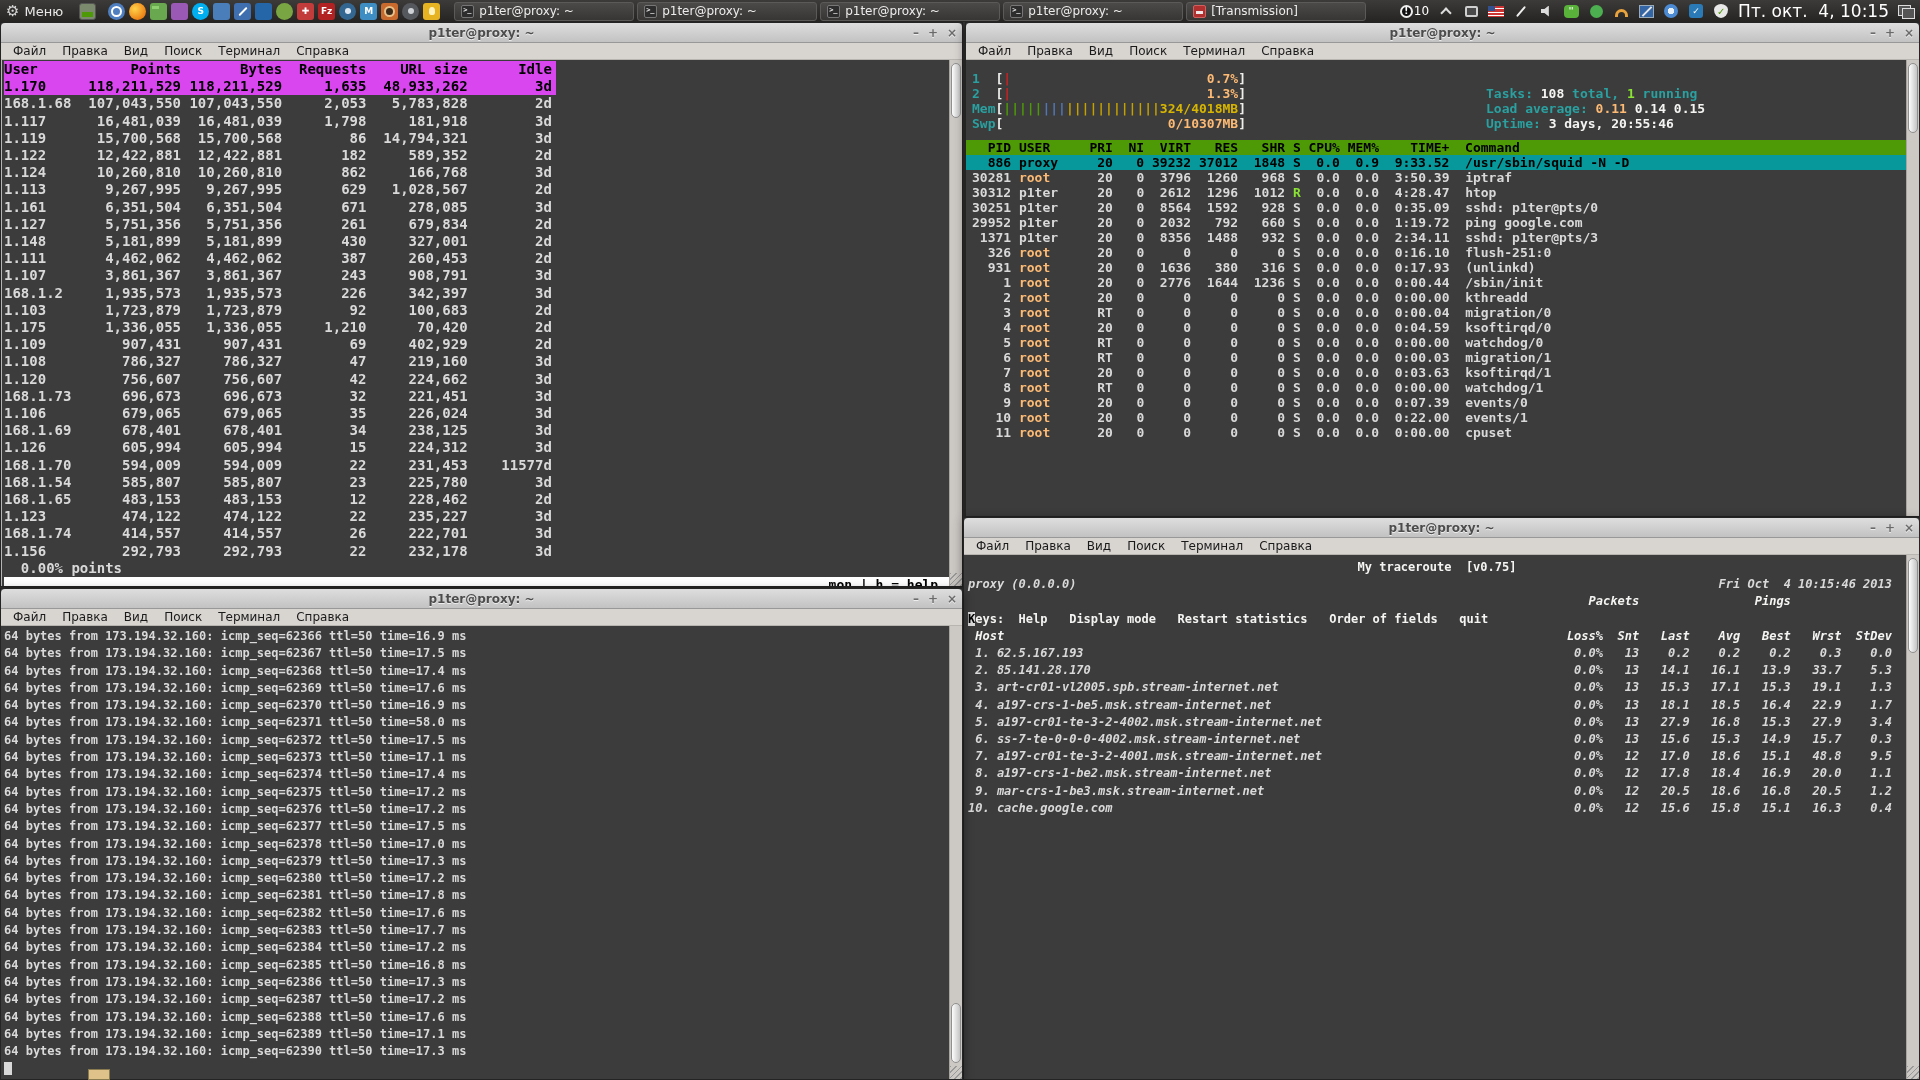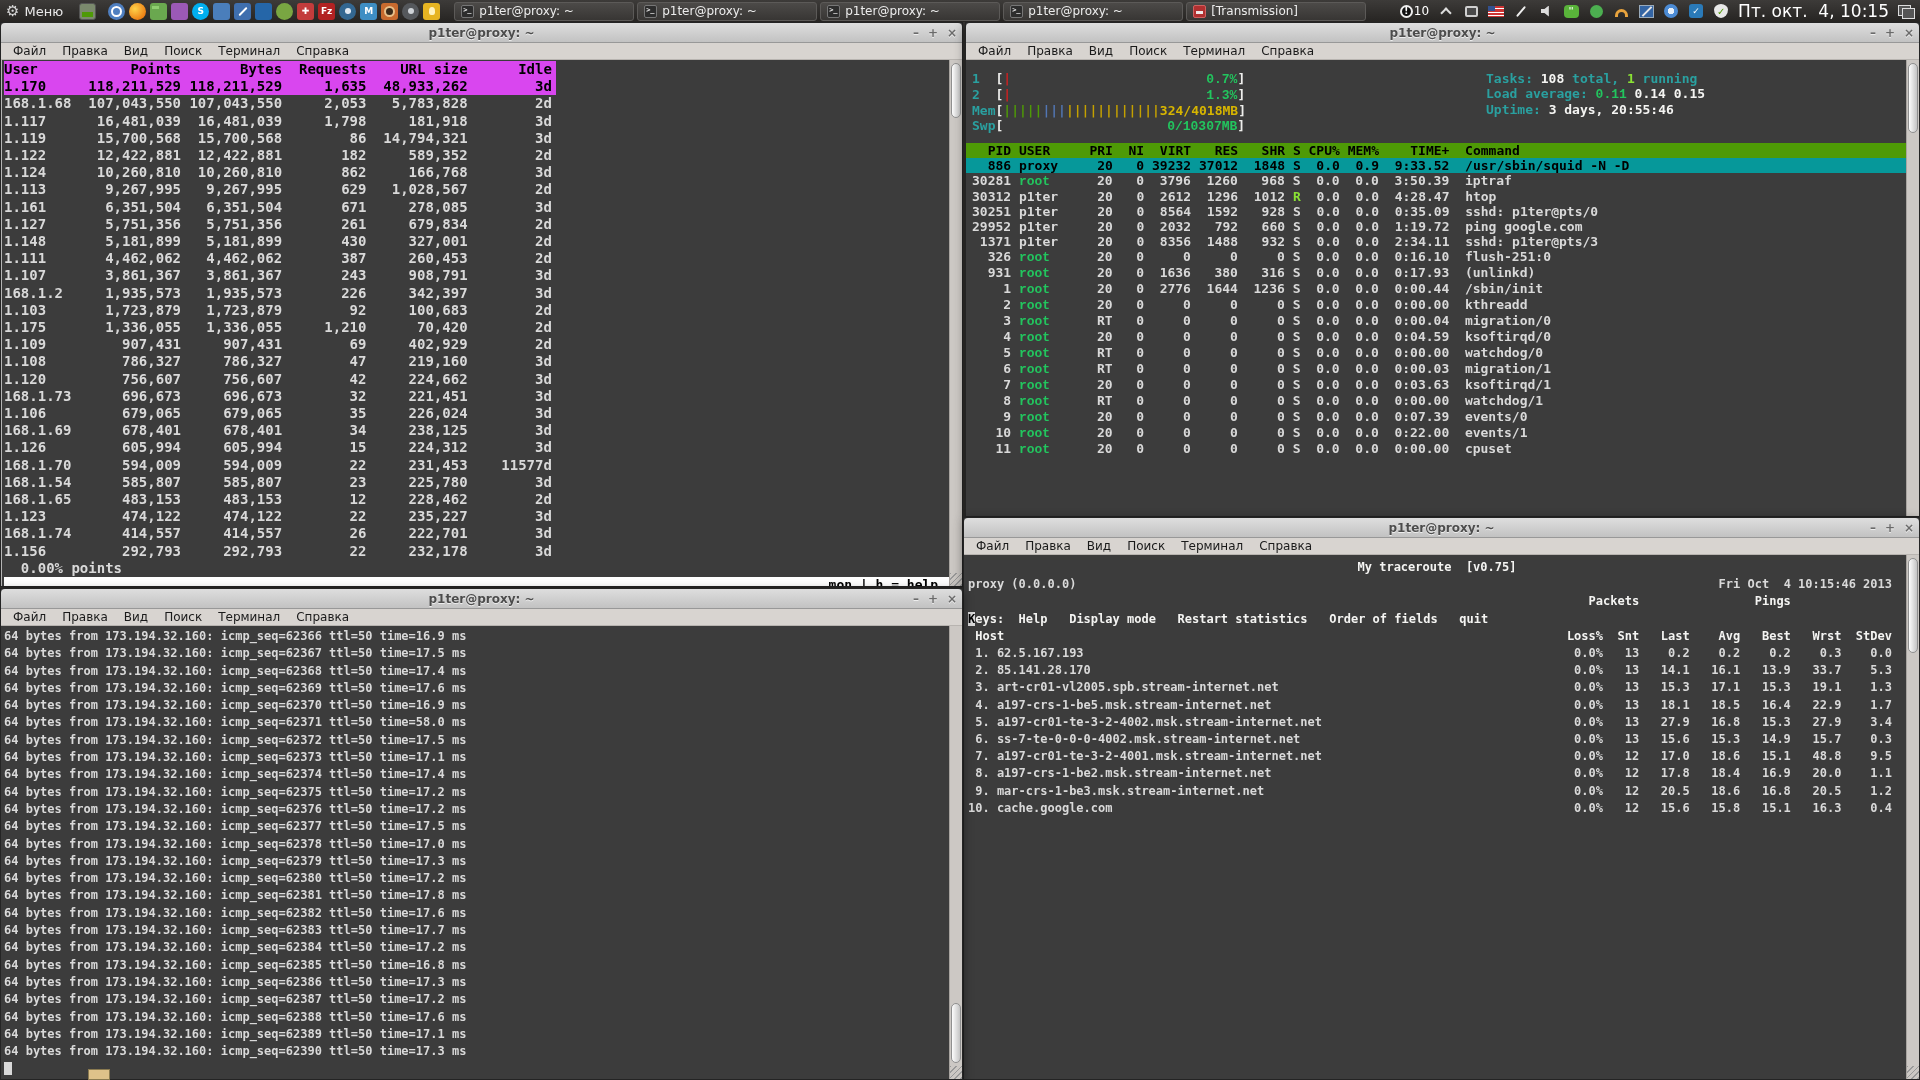--- a/index.html
+++ b/index.html
@@ -96,44 +96,44 @@
   
   #win-sqtop .term { font-size:14px; line-height:17.2px; padding:1px 0 0 2px; border-left:1px solid #b5b5b5;
     display:flex; flex-direction:column; }
   .sq-hdr, .sq-sel { background:#d946ef; color:#000; width:max-content; padding-right:4px; }
   .sq-status { margin-top:auto; }
   .sq-points { white-space:pre; }
   .sq-helpbar { background:#fff; color:#000; height:15px; font-size:13px; line-height:15px; text-align:right; padding-right:3px; white-space:pre; }
 
   
   #win-htop .term { font-size:13px; line-height:15px; padding:11px 0 0 6px; }
-  #htop-info { position:absolute; left:520px; top:11px; }
+  #htop-info { position:absolute; left:520px; top:26px; }
   #htop-table { margin-top:9px; margin-left:-6px; }
   #htop-table .tline { padding-left:6px; }
   .ht-hdr { background:#4e9a06; color:#000; }
   .ht-sel { background:#06989a; color:#000; }
   .c-cyan { color:#2aa0a0; }
   .c-br { color:#eeeeec; }
   .c-red { color:#cc2222; }
-  .c-dim { color:#22c55e;font-family:Liberation Mono, monospace; }
+  .c-dim { color:#fdba74; }
   .c-green { color:#4e9a06; }
   .c-greenb { color:#8ae234; }
   .c-blue { color:#5276b4; }
   .c-yellow { color:#c4a000; }
   .c-yellow2 { color:#d7b500; }
   .c-w { color:#d9d9d9; }
   .c-bold { color:#f4f4f2; }
 
   
   #win-ping .term { font-size:12px; line-height:17.3px; padding:2px 0 0 3px; }
   .cursor { display:inline-block; width:8px; height:13px; background:#d9d9d9; vertical-align:middle; }
 
   
   #win-mtr .term { font-size:12px; line-height:17.2px; padding:4px 0 0 4px; }
-  .mtr-flex { display:flex; justify-content:space-between; padding-right:14px; white-space:pre; }
+  .mtr-flex { display:flex; justify-content:space-between; padding-right:14px; white-space:pre;font-style:italic; }
   .mtr-center { text-align:center; }
   .mtr-b { color:#f4f4f2; }
   .cursor-inv { background:#d9d9d9; color:#000; }
 
   #desktop-peek { position:absolute; left:88px; top:1069px; width:22px; height:11px; background:#dec28a; border:1px solid #8a7a50; }
 </style>
 </head>
 <body>
 
 <div id="panel" data-name="top-panel">

